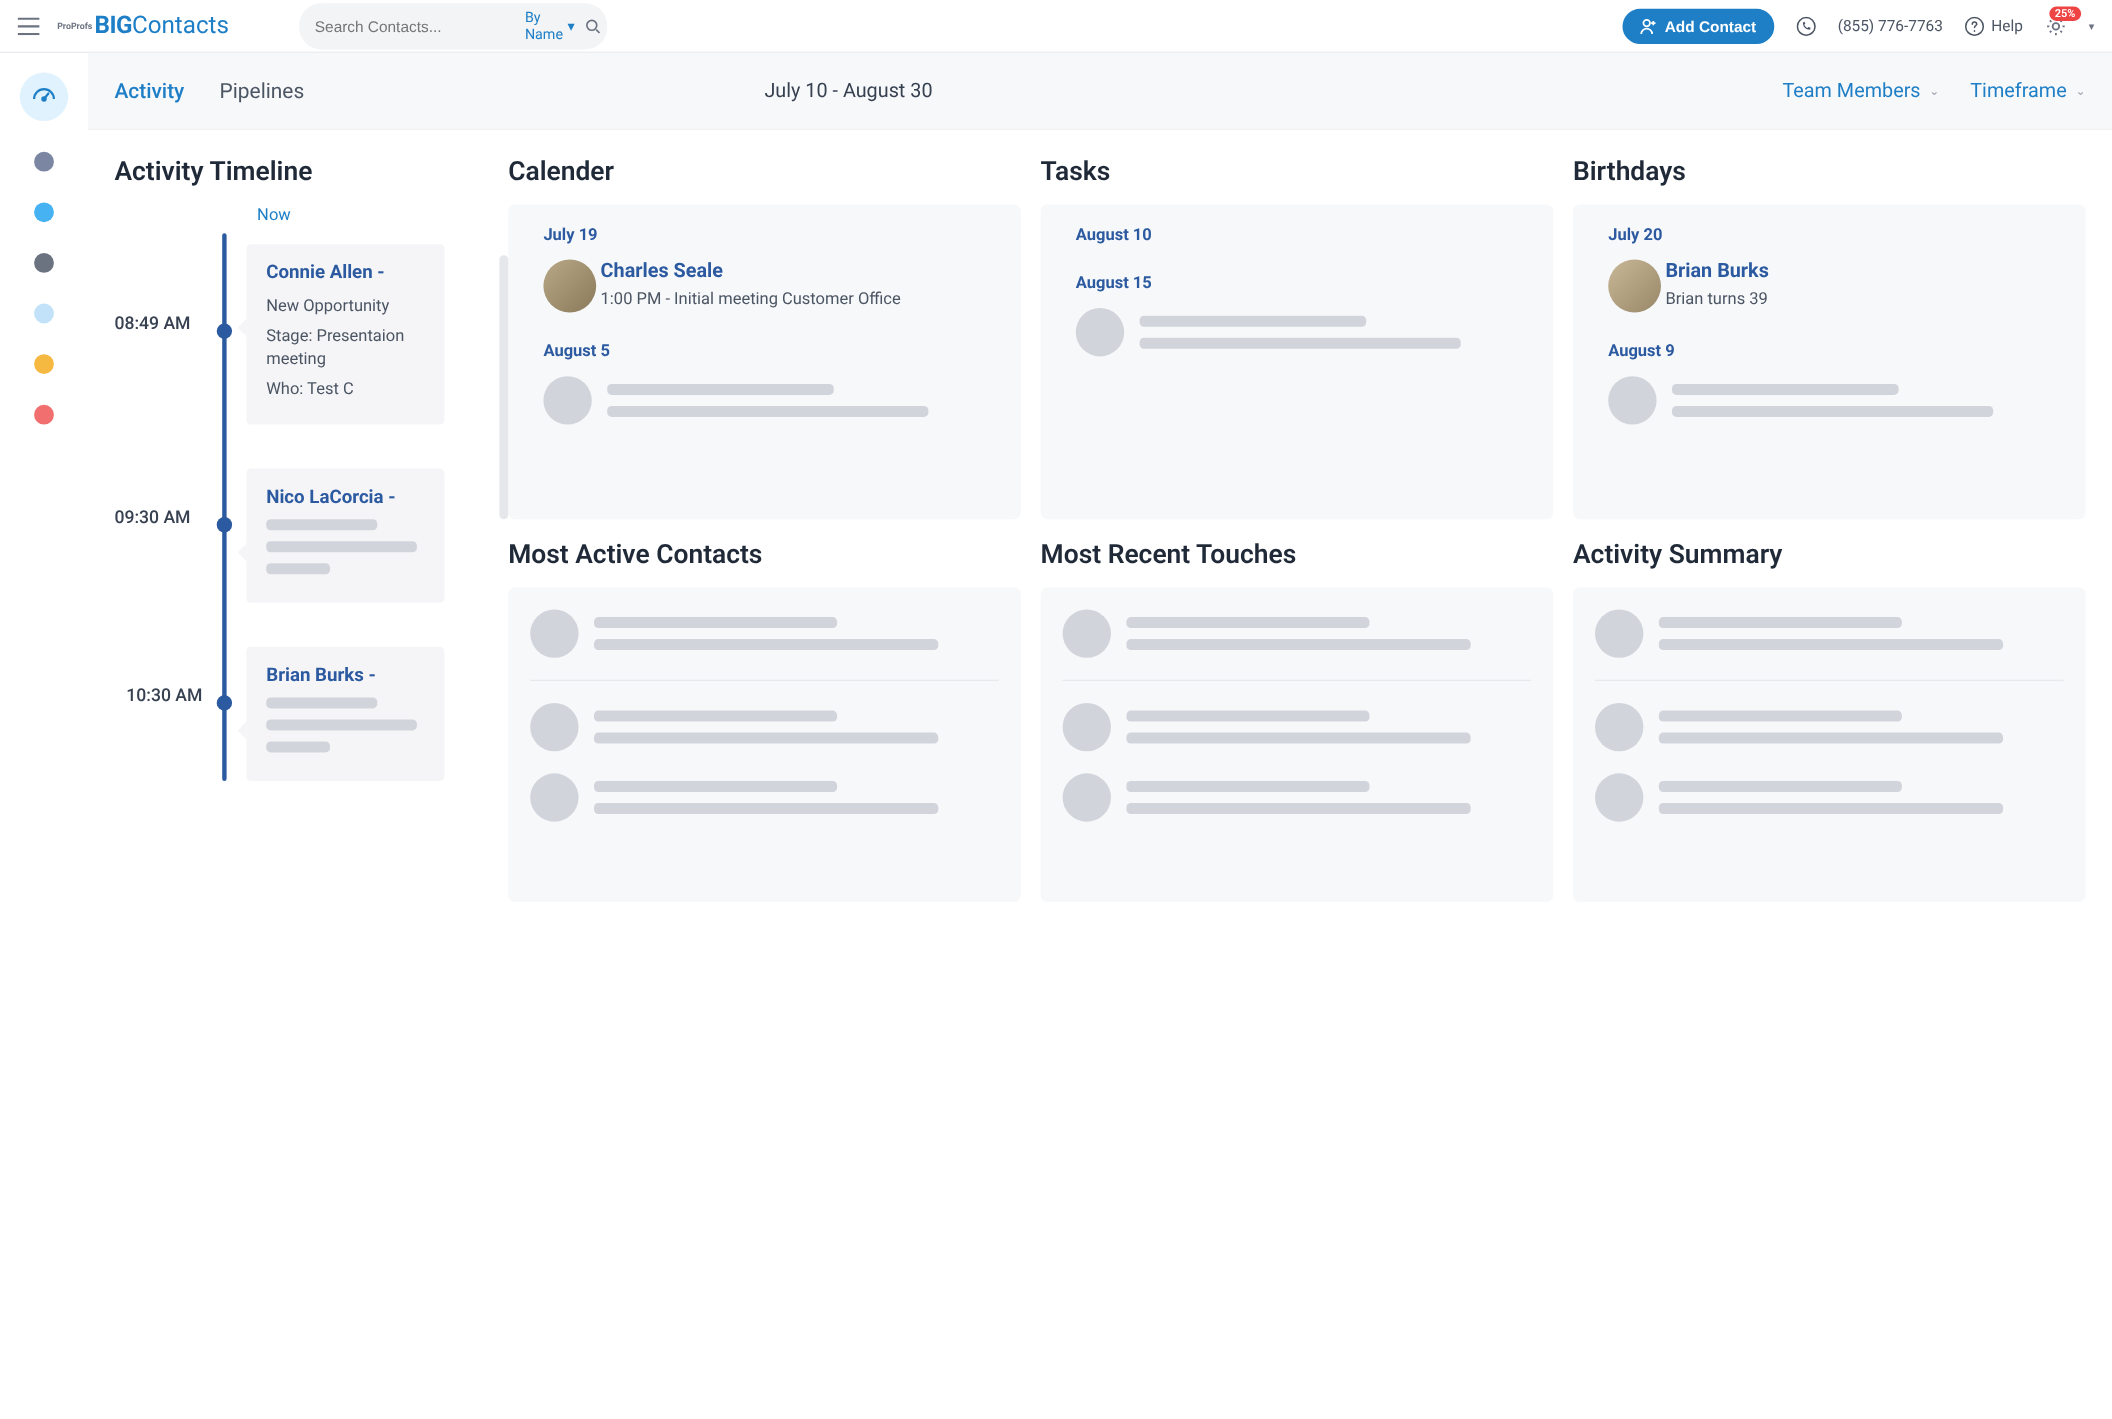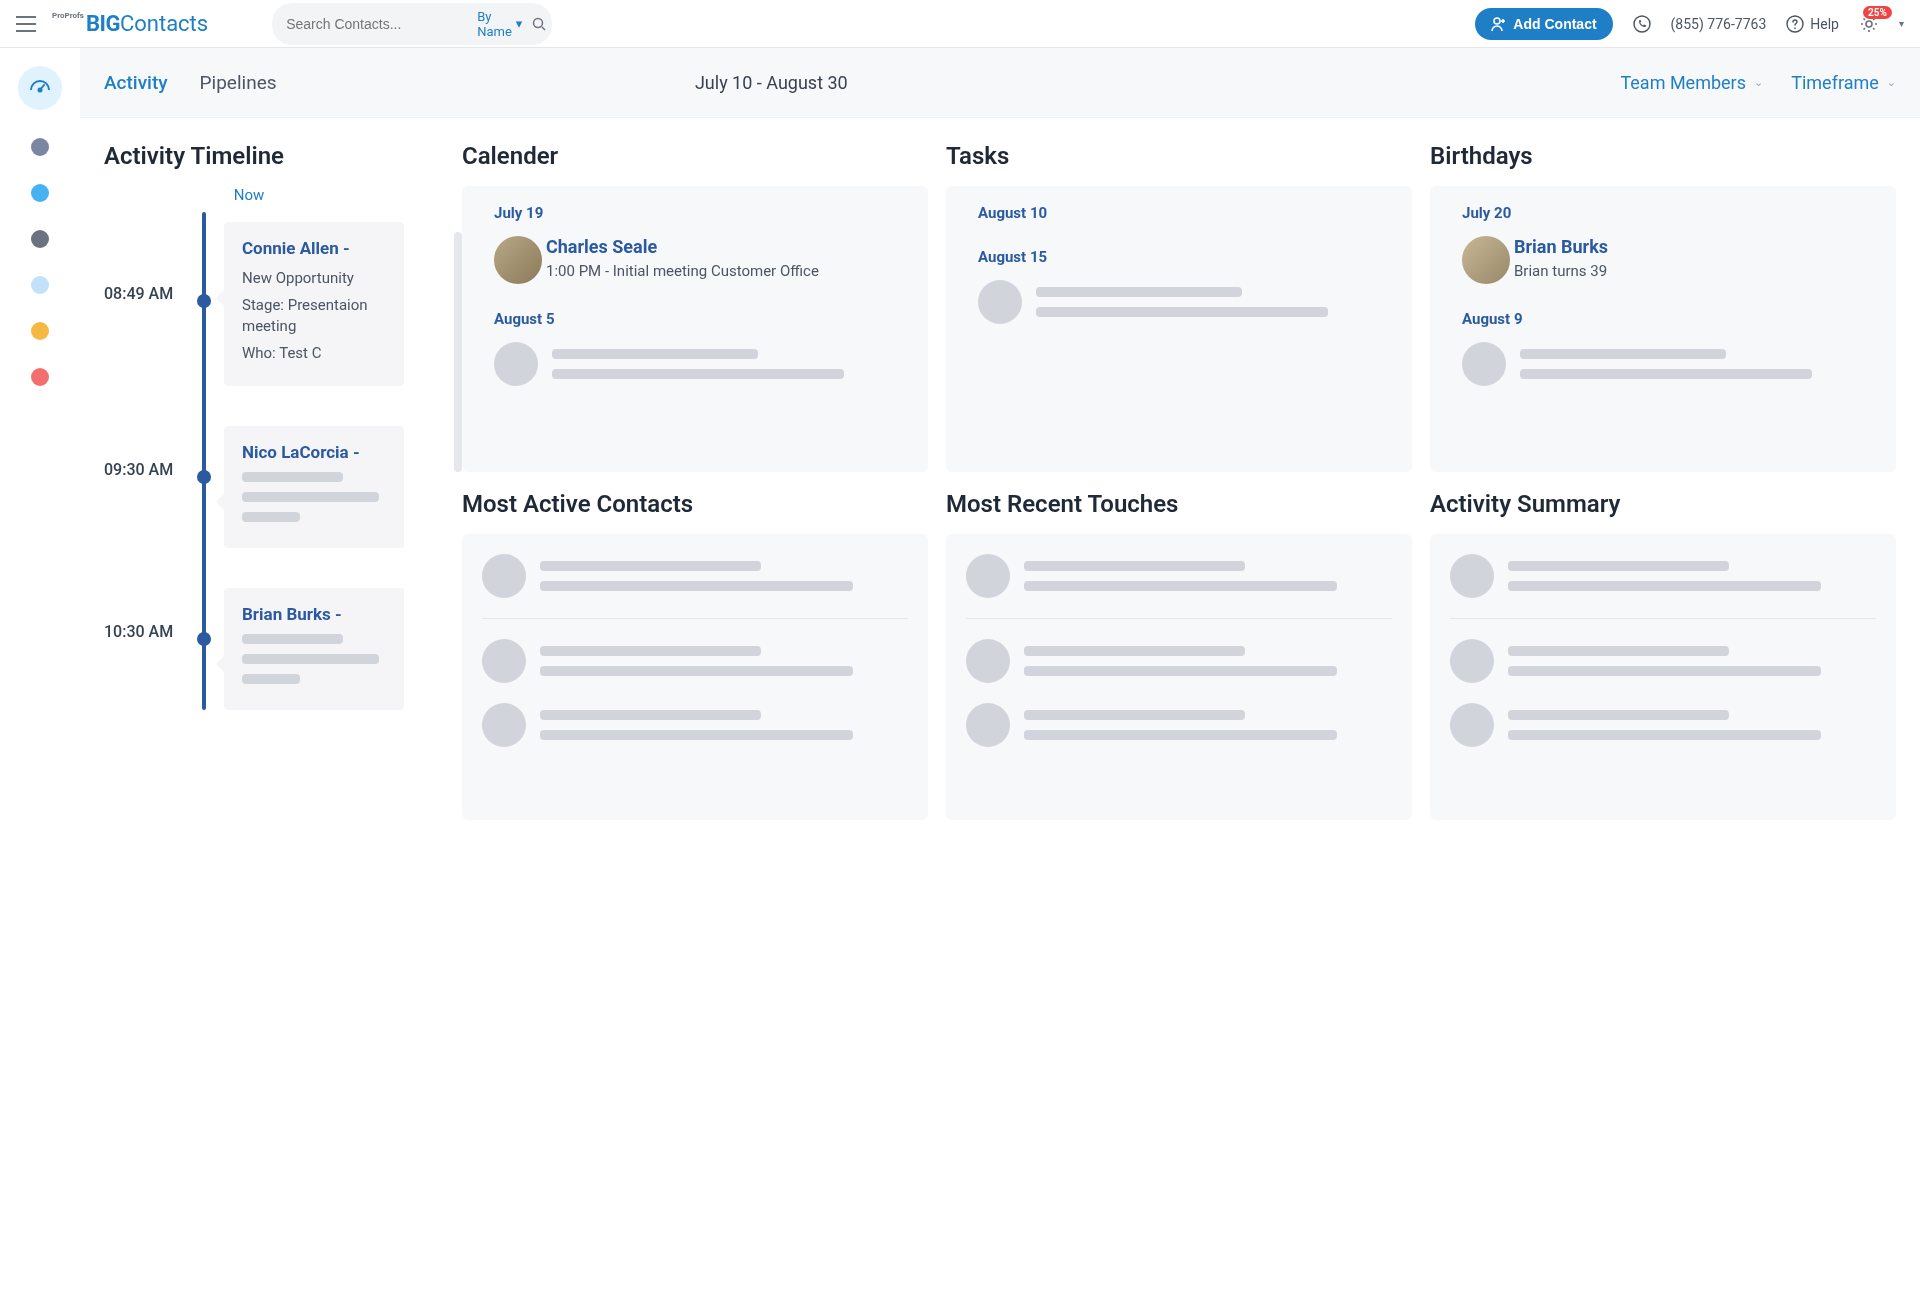--- a/index.html
+++ b/index.html
@@ -1,21 +1,21 @@
 <!DOCTYPE html>
 <html><head>
 <meta charset="utf-8">
 <style>
 * { box-sizing: border-box; margin: 0; padding: 0; }
 body { font-family: -apple-system, BlinkMacSystemFont, "Segoe UI", Roboto, sans-serif; background: #fff; color: #333; }
 
 
 .top-header { display: flex; align-items: center; height: 48px; border-bottom: 1px solid #e5e7eb; padding: 0 16px; gap: 16px; }
 .menu-icon { font-size: 20px; color: #6b7280; cursor: pointer; }
-.logo { display: flex; align-items: flex-start; font-weight: 700; }
+.logo { display: flex; align-items: center; font-weight: 700; }
 .logo-sub { font-size: 8px; color: #6b7280; margin-right: 2px; }
 .logo-big { font-size: 22px; color: #1e7fc7; letter-spacing: -0.5px; }
 .logo-contacts { font-size: 22px; color: #1e7fc7; font-weight: 400; }
 .search-wrap { background: #f3f4f6; border-radius: 20px; display: flex; align-items: center; padding: 6px 14px; gap: 10px; width: 280px; margin-left: 48px; }
 .search-input { border: none; background: transparent; outline: none; font-size: 14px; flex: 1; color: #6b7280; }
 .by-name { font-size: 13px; color: #1e7fc7; display: flex; align-items: center; gap: 4px; }
 .mag { color: #6b7280; font-size: 13px; }
 .top-right { margin-left: auto; display: flex; align-items: center; gap: 20px; }
 .add-contact-btn { background: #1e7fc7; color: #fff; border: none; border-radius: 20px; padding: 8px 16px; font-size: 14px; font-weight: 600; display: flex; align-items: center; gap: 6px; cursor: pointer; }
 .phone-wrap { display: flex; align-items: center; gap: 20px; color: #4b5563; font-size: 14px; }
@@ -205,21 +205,21 @@
           <div class="tl-dot" style="top:44px;"></div>
           <div class="tl-card">
             <div class="tl-name">Nico LaCorcia -</div>
             <div class="skel-line" style="width:70%"></div>
             <div class="skel-line" style="width:95%"></div>
             <div class="skel-line" style="width:40%"></div>
           </div>
         </div>
 
         <div class="tl-item">
-          <div class="tl-time" style="padding-top:34px;">10:30 AM</div>
+          <div class="tl-time" style="padding-top:34px;text-align:right;">10:30 AM</div>
           <div class="tl-dot" style="top:44px;"></div>
           <div class="tl-card">
             <div class="tl-name">Brian Burks -</div>
             <div class="skel-line" style="width:70%"></div>
             <div class="skel-line" style="width:95%"></div>
             <div class="skel-line" style="width:40%"></div>
           </div>
         </div>
       </div>
     </div>

